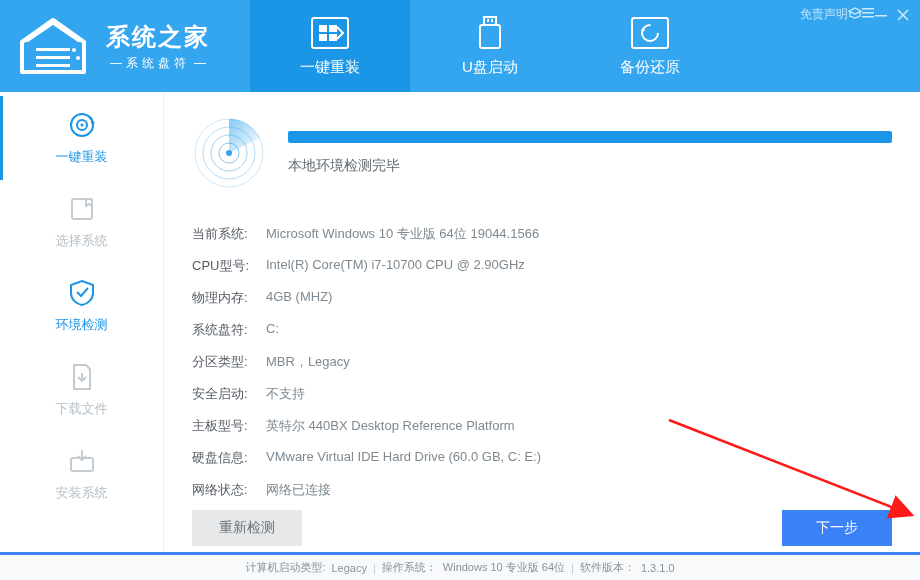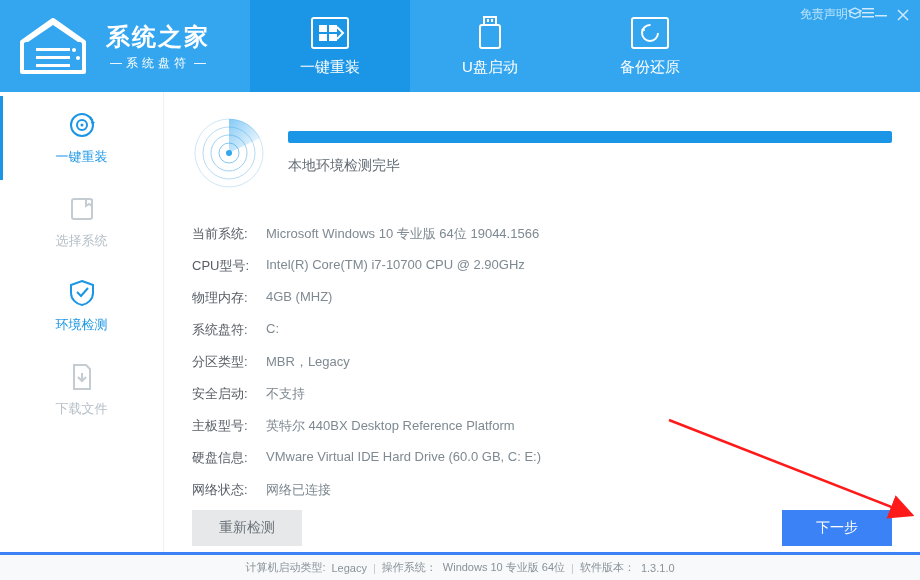--- a/index.html
+++ b/index.html
@@ -172,20 +172,29 @@
     </div>
     <div class="side-item">
       <div class="side-icon">
         <svg width="24" height="28" viewBox="0 0 24 28">
             <path d="M4 2 h12 l4 4 v20 h-16 z" fill="none" stroke="#c4ccd2" stroke-width="2"></path>
             <path d="M12 10 v8 M8 14 l4 4 l4 -4" fill="none" stroke="#c4ccd2" stroke-width="2"></path>
           </svg>
       </div>
       <div class="side-label">下载文件</div>
     </div>
+    <div class="side-item">
+      <div class="side-icon">
+        <svg width="28" height="26" viewBox="0 0 28 26">
+            <rect x="3" y="10" width="22" height="13" rx="2" fill="none" stroke="#c4ccd2" stroke-width="2"></rect>
+            <path d="M14 2 v10 M10 8 l4 4 l4 -4" fill="none" stroke="#c4ccd2" stroke-width="2"></path>
+          </svg>
+      </div>
+      <div class="side-label">安装系统</div>
+    </div>
   </div>
 
   <div class="main">
     <div class="progress-row">
       <svg class="radar" viewBox="0 0 74 74">
         <circle cx="37" cy="37" r="34" fill="none" stroke="#cfe7f7" stroke-width="1"></circle>
         <circle cx="37" cy="37" r="26" fill="none" stroke="#b7dcf4" stroke-width="1"></circle>
         <circle cx="37" cy="37" r="18" fill="none" stroke="#9fd1f1" stroke-width="1"></circle>
         <circle cx="37" cy="37" r="10" fill="none" stroke="#87c6ee" stroke-width="1"></circle>
         <defs>

